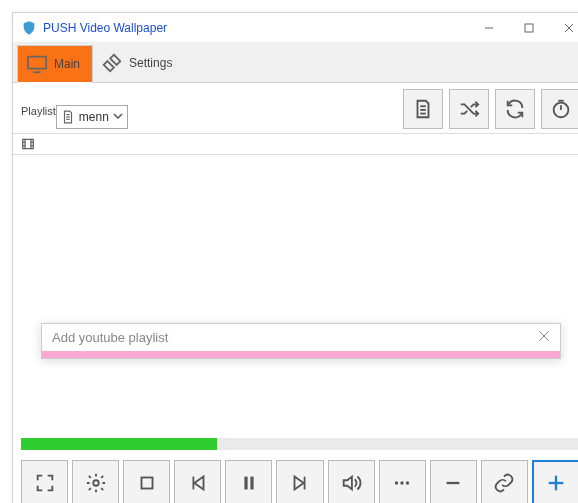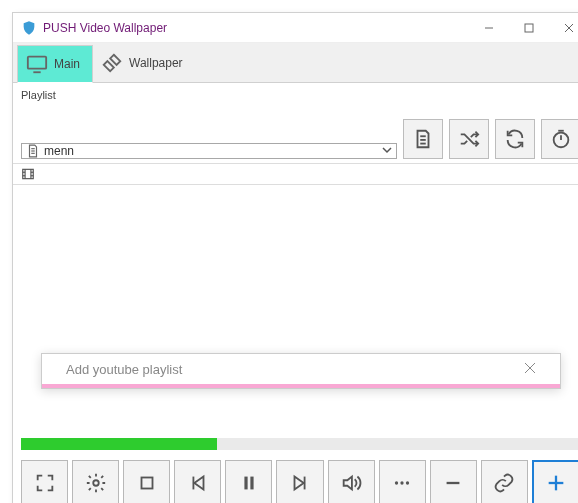--- a/index.html
+++ b/index.html
@@ -22,21 +22,21 @@
     flex-direction: column;
   }
   .titlebar {
     height: 30px;
     display: flex;
     align-items: center;
     padding: 0 0 0 8px;
     border-bottom: 1px solid #eee;
   }
   .titlebar .app-icon { width:16px; height:16px; margin-right:6px; color:#3b9cd6; }
-  .titlebar .title { flex:1; color:#701a75; font-size:12px; }
+  .titlebar .title { flex:1; color:#1d4ed8; font-size:12px; }
   .win-btn { width:40px; height:30px; display:flex; align-items:center; justify-content:center; color:#666; }
   .win-btn svg { width:10px; height:10px; }
 
   .tabs {
     height: 40px;
     display:flex;
     align-items:flex-end;
     background:#f0f0f0;
     border-bottom:1px solid #d0d0d0;
     padding-left:4px;
@@ -45,37 +45,37 @@
     height:38px;
     padding:0 12px 0 8px;
     display:flex;
     align-items:center;
     gap:6px;
     font-size:12px;
     color:#444;
     cursor:pointer;
   }
   .tab.active {
-    background:#5eead4;
+    background:#f97316;
     border:1px solid #d0d0d0;
     border-bottom:1px solid #fff;
     margin-bottom:-1px;
   }
   .tab .ticon { width:22px; height:22px; color:#666; display:flex; align-items:center; justify-content:center;}
 
   .toolbar-row {
     display:flex;
     align-items:flex-end;
     padding:6px 8px 4px 8px;
     gap:6px;
   }
-  .pl-col { flex:1; display:flex; flex-direction:column;gap:40px; }
+  .pl-col { flex:1; display:flex; flex-direction:row; }
   .pl-label { font-size:11px; color:#444; margin-bottom:2px; }
   .pl-select {
-    height:16px;
+    height:24px;
     border:1px solid #a8a8a8;
     background:#fff;
     display:flex;
     align-items:center;
     padding:0 4px;
     gap:4px;
   }
   .pl-select .doc-icon { width:14px; height:14px; color:#666; }
   .pl-select .sel-text { flex:1; font-size:12px; }
   .pl-select .chev { color:#555; }
@@ -134,24 +134,24 @@
     position:absolute;
     left:28px; right:28px; top:168px;
     background:#fff;
     border:1px solid #ccc;
     box-shadow:0 2px 10px rgba(0,0,0,0.15);
     padding:0;
   }
   .dlg-head {
     height:34px;
     display:flex; align-items:center;
-    padding:0 24px;
+    padding:0 10px;
     color:#888;
     font-size:13px;
-    border-bottom:4px solid #f9a8d4;
+    border-bottom:7px solid #f9a8d4;
     gap:24px;
   }
   .dlg-head .x { color:#888; }
   .dlg-body { padding:12px 14px 16px 14px; }
   .dlg-label { font-size:12px; color:#333; margin-bottom:4px; }
   .url-input {
     width:100%;
     height:30px;
     border:3px solid #c21a1a;
     background:#fff;
@@ -212,21 +212,21 @@
       </span>
       <span>Main</span>
     </div>
     <div class="tab">
       <span class="ticon">
         <svg viewBox="0 0 24 24" fill="none" stroke="currentColor" stroke-width="2">
             <path d="M14 3l7 7-4 4-7-7z"></path>
             <path d="M3 14l7 7 4-4-7-7z"></path>
           </svg>
       </span>
-      <span>Wallpaper</span>
+      <span>Settings</span>
     </div>
   </div>
 
   <div class="toolbar-row">
     <div class="pl-col">
       <span class="pl-label">Playlist</span>
       <div class="pl-select">
         <span class="doc-icon">
           <svg viewBox="0 0 24 24" fill="none" stroke="currentColor" stroke-width="2">
               <path d="M6 2h9l3 3v17H6z"></path>

